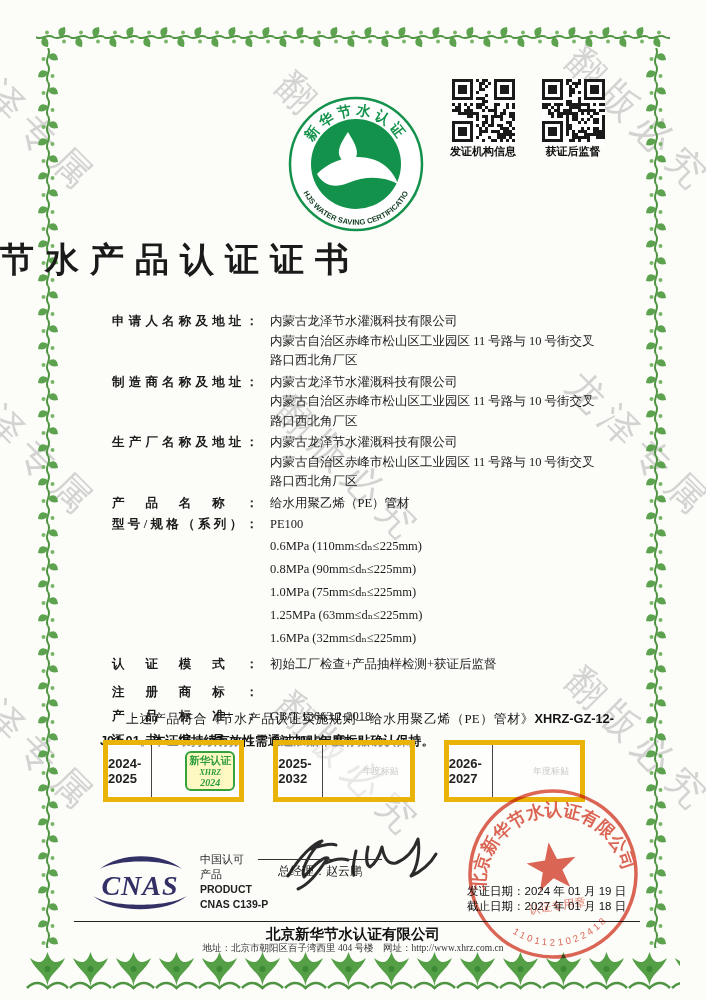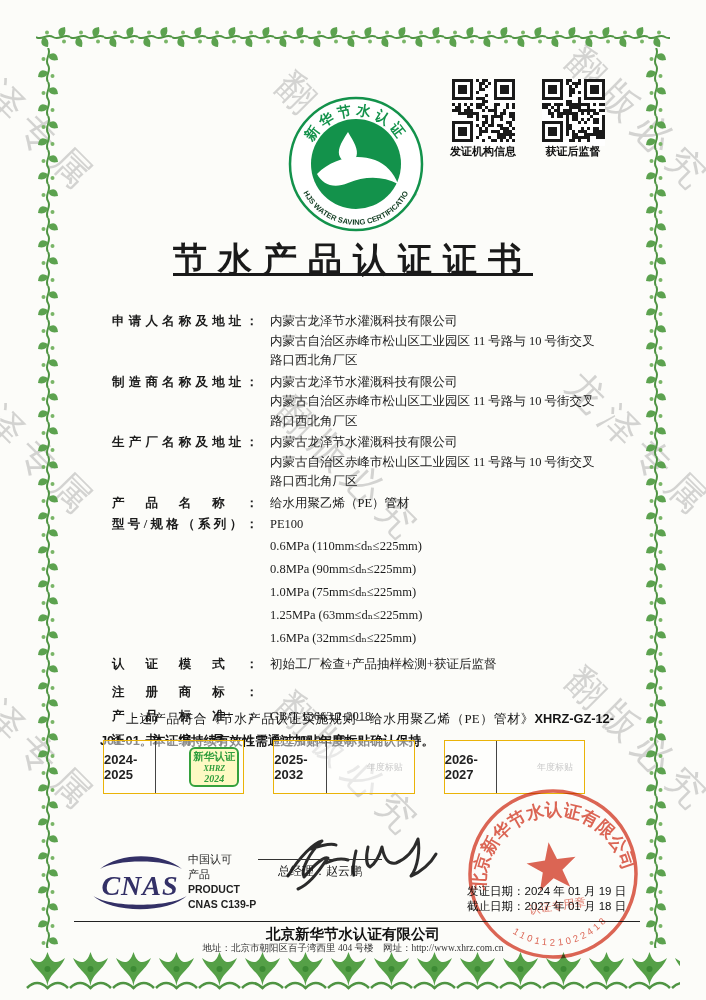--- a/index.html
+++ b/index.html
@@ -19,54 +19,54 @@
       color:#8a8a8a;opacity:.35;transform:rotate(45deg);z-index:1;pointer-events:none;}
 
   
   .logo{position:absolute;left:287px;top:95px;z-index:3;}
   .qr{position:absolute;top:79px;z-index:3;background:#fff;}
   .qr1{left:452px;} .qr2{left:542px;}
   .qr-label{position:absolute;top:144px;width:90px;text-align:center;font-size:11px;
             font-weight:bold;font-family:"Liberation Sans",sans-serif;color:#111;z-index:3;}
   .ql1{left:438px;} .ql2{left:528px;}
 
-  .title{position:absolute;left:0;right:0;top:237px;text-align:center;font-size:34px;
+  .title{position:absolute;left:0;right:0;top:237px;text-align:left;font-size:34px;
          font-weight:bold;letter-spacing:11px;color:#1a1a1a;z-index:3;
-         font-family:"Liberation Sans","DejaVu Sans",sans-serif;text-decoration:underline;}
+         font-family:"Liberation Sans","DejaVu Sans",sans-serif;}
 
   
   .fields{position:absolute;left:112px;top:312px;width:498px;z-index:3;font-size:12.5px;color:#1b1b1b;}
   .frow{display:flex;margin-bottom:2px;}
   .flabel{flex:0 0 146px;font-weight:bold;text-align:justify;text-align-last:justify;
           line-height:19.5px;}
   .fval{flex:1;margin-left:12px;line-height:19.5px;max-width:330px;}
   .specs div{line-height:23px;}
   .tight .flabel,.tight .fval{line-height:22px;}
   .mt6{margin-top:6px;} .mt3{margin-top:3px;}
 
   .statement{position:absolute;left:100px;top:708px;width:514px;z-index:3;font-size:12.8px;
              line-height:21px;color:#151515;text-align:justify;text-indent:26px;}
   .statement .b2{font-weight:bold;font-family:"Liberation Sans","DejaVu Sans",sans-serif;}
 
   
   .ytable{position:absolute;left:103px;top:740px;width:482px;display:flex;gap:29px;z-index:3;}
-  .ybox{flex:1;height:52px;border:1px solid #eab308;display:flex;background:rgba(255,255,255,.5);gap:29px;}
+  .ybox{flex:1;height:52px;border:5px solid #eab308;display:flex;background:rgba(255,255,255,.5);gap:29px;}
   .ycell{flex:1;display:flex;align-items:center;justify-content:center;font-size:13px;
          font-weight:600;font-family:"Liberation Sans",sans-serif;color:#222;border-right:1px solid #444;}
   .scell{flex:0 0 58px;display:flex;align-items:center;justify-content:center;}
   .sticker{width:46px;border:2px solid #35a13c;border-radius:6px;background:#fef9c3;
            text-align:center;padding:1px 0;color:#2f9e3c;}
   .sticker .l1{font-size:10.5px;font-weight:bold;font-family:"Liberation Sans",sans-serif;}
   .sticker .l2{font-size:8px;font-style:italic;font-weight:bold;}
   .sticker .l3{font-size:10px;font-style:italic;font-weight:bold;}
   .ph{font-size:9px;color:#c9c9c9;text-align:center;line-height:10px;}
 
   
   .cnas{position:absolute;left:84px;top:850px;z-index:3;font-style:italic;}
-  .cnas-text{position:absolute;left:188px;top:852px;z-index:3;font-size:11px;line-height:15px;color:#222;}
+  .cnas-text{position:absolute;left:200px;top:852px;z-index:3;font-size:11px;line-height:15px;color:#222;}
   .cnas-text .en{font-family:"Liberation Sans",sans-serif;font-weight:bold;font-size:10.5px;}
   .signature{position:absolute;left:270px;top:826px;z-index:3;}
   .gm{position:absolute;left:258px;top:859px;width:124px;text-align:center;font-size:12px;
       border-top:1px solid #333;padding-top:3px;z-index:3;color:#1b1b1b;}
   .rule{position:absolute;left:74px;top:921px;width:566px;border-top:1.5px solid #222;z-index:3;}
   .dates{position:absolute;left:467px;top:884px;z-index:5;font-size:11.5px;font-weight:normal;
          line-height:15px;color:#111;font-family:"Liberation Sans","DejaVu Sans",sans-serif;}
   .company{position:absolute;left:0;right:0;top:925px;text-align:center;font-size:14.5px;
            font-weight:bold;color:#111;z-index:3;font-family:"Liberation Sans",sans-serif;}
   .addr{position:absolute;left:0;right:0;top:942px;text-align:center;font-size:9.5px;color:#333;z-index:3;}

